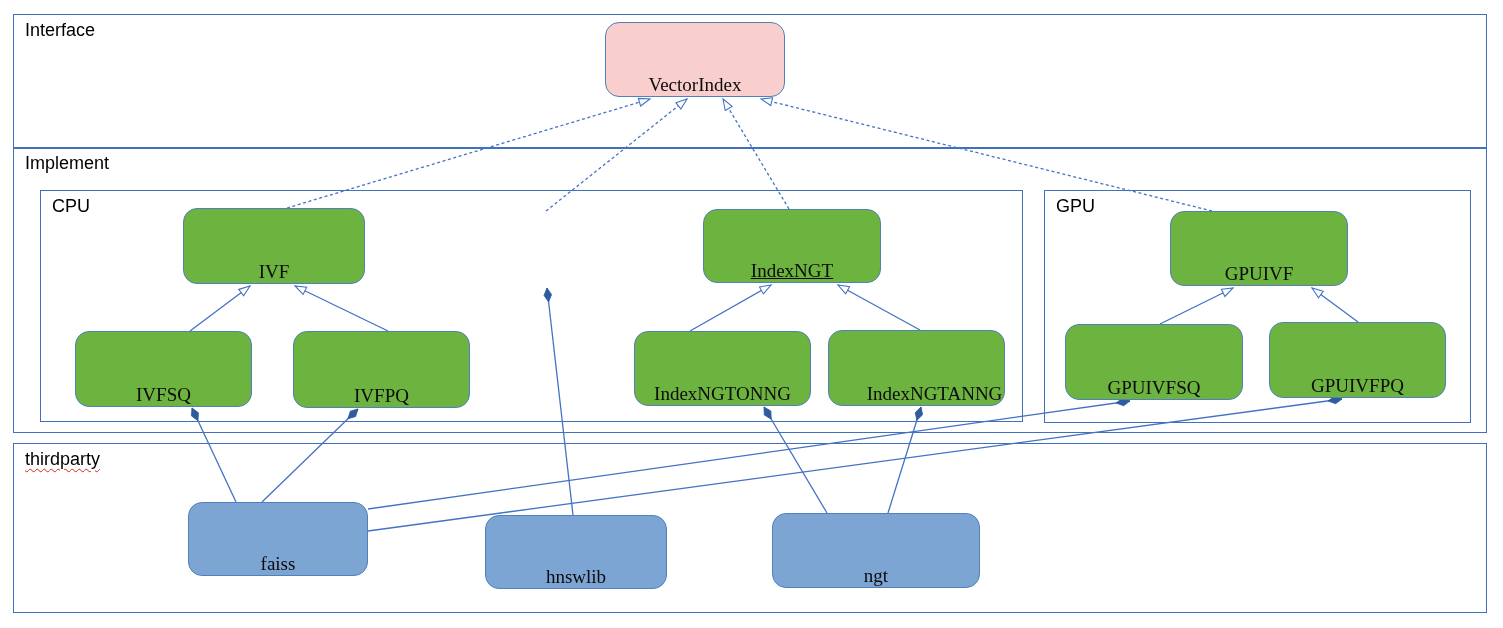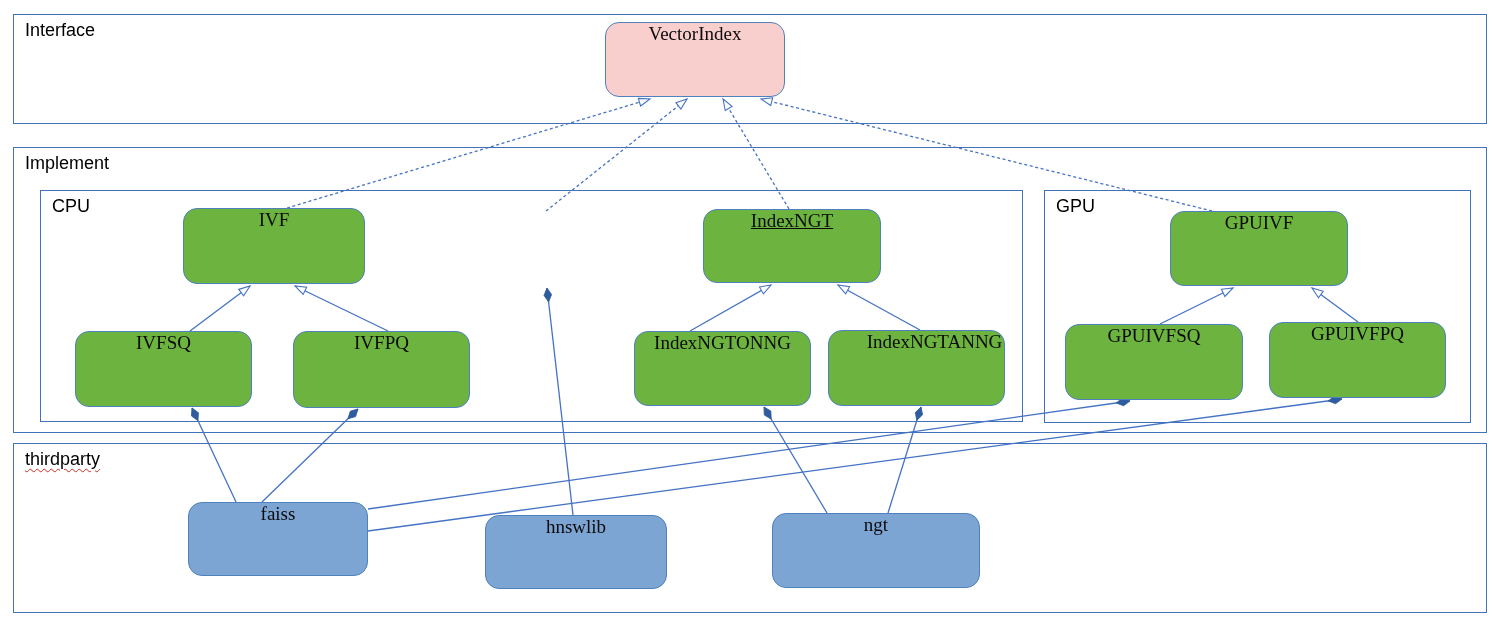--- a/index.html
+++ b/index.html
@@ -5,21 +5,21 @@
   *{box-sizing:border-box}
   html,body{margin:0;padding:0;background:#fff}
   body{font-family:"Liberation Sans",sans-serif}
   #diagram{position:relative;width:1503px;height:628px;background:#fff;overflow:hidden}
   .container{position:absolute;border:1.6px solid #4271bc;z-index:1}
   .clabel{position:absolute;left:11px;top:5px;font-size:18px;color:#000;white-space:nowrap}
   .clabel.misspelled{text-decoration:underline wavy #cf2e20 1px;text-underline-offset:3px}
   #edges{position:absolute;left:0;top:0;width:1503px;height:628px;z-index:2}
   .edge{stroke:#4472c4;stroke-width:1.3;fill:none}
   .edge.realization{stroke-dasharray:3 2.6}
-  .node{position:absolute;z-index:3;display:flex;align-items:flex-start;justify-content:center;
+  .node{position:absolute;z-index:3;display:flex;align-items:flex-end;justify-content:center;
         border:1.4px solid #4f81bd;border-radius:14px;
         font-family:"Liberation Serif",serif;font-size:19px;color:#0b0b0b}
   .node span{pointer-events:none}
 </style>
 </head>
 <body>
 
 <div id="diagram">
   <svg id="edges" xmlns="http://www.w3.org/2000/svg" viewBox="0 0 1503 628">
     <defs>
@@ -41,21 +41,21 @@
       <line x1="1160" y1="324" x2="1233" y2="288" class="edge generalization" marker-end="url(#tri)"></line>
       <line x1="1358" y1="322" x2="1312" y2="288" class="edge generalization" marker-end="url(#tri)"></line>
       <line x1="192" y1="408" x2="236" y2="502" class="edge composition" marker-start="url(#dia)"></line>
       <line x1="358" y1="409" x2="262" y2="502" class="edge composition" marker-start="url(#dia)"></line>
       <line x1="547" y1="288" x2="573" y2="515" class="edge composition" marker-start="url(#dia)"></line>
       <line x1="764" y1="407" x2="827" y2="513" class="edge composition" marker-start="url(#dia)"></line>
       <line x1="921" y1="407" x2="888" y2="513" class="edge composition" marker-start="url(#dia)"></line>
       <line x1="1130" y1="401" x2="368" y2="509" class="edge composition" marker-start="url(#dia)"></line>
       <line x1="1342" y1="399" x2="368" y2="531" class="edge composition" marker-start="url(#dia)"></line>
     </svg>
-<div class="container" style="left: 13px; top: 14px; width: 1474px; height: 110px;">
+<div class="container" style="left: 13px; top: 14px; width: 1474px; height: 135px;">
       <span class="clabel">Interface</span>
     </div>
     <div class="container" style="left: 13px; top: 147px; width: 1474px; height: 286px;">
       <span class="clabel">Implement</span>
     </div>
     <div class="container" style="left: 40px; top: 190px; width: 983px; height: 232px;">
       <span class="clabel">CPU</span>
     </div>
     <div class="container" style="left: 1044px; top: 190px; width: 427px; height: 233px;">
       <span class="clabel">GPU</span>

